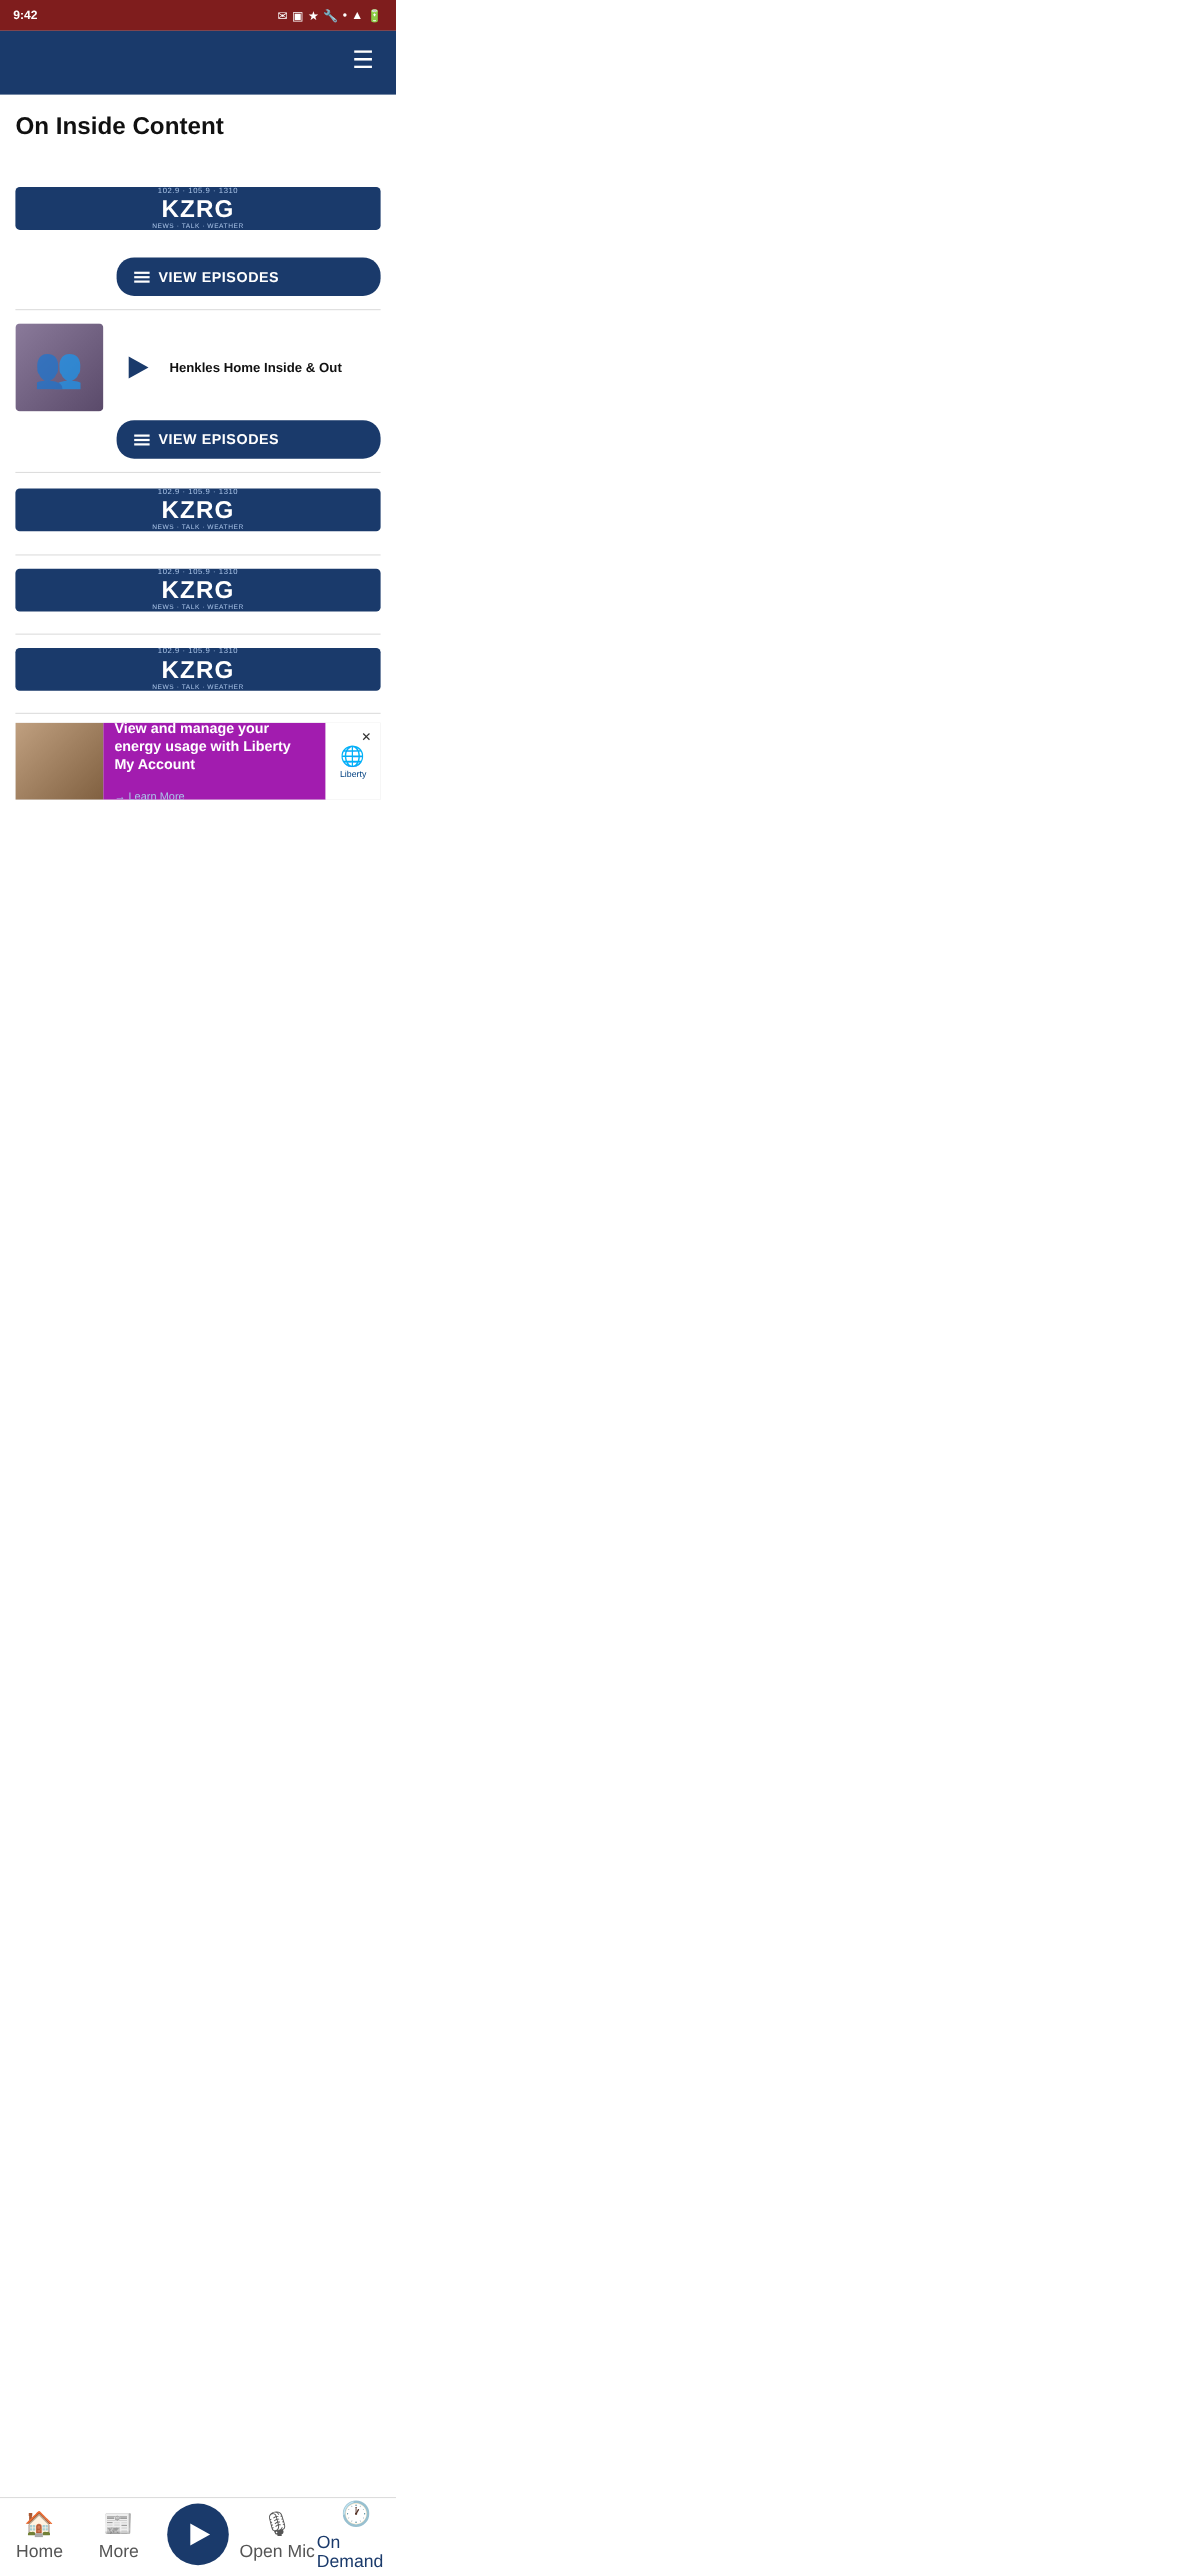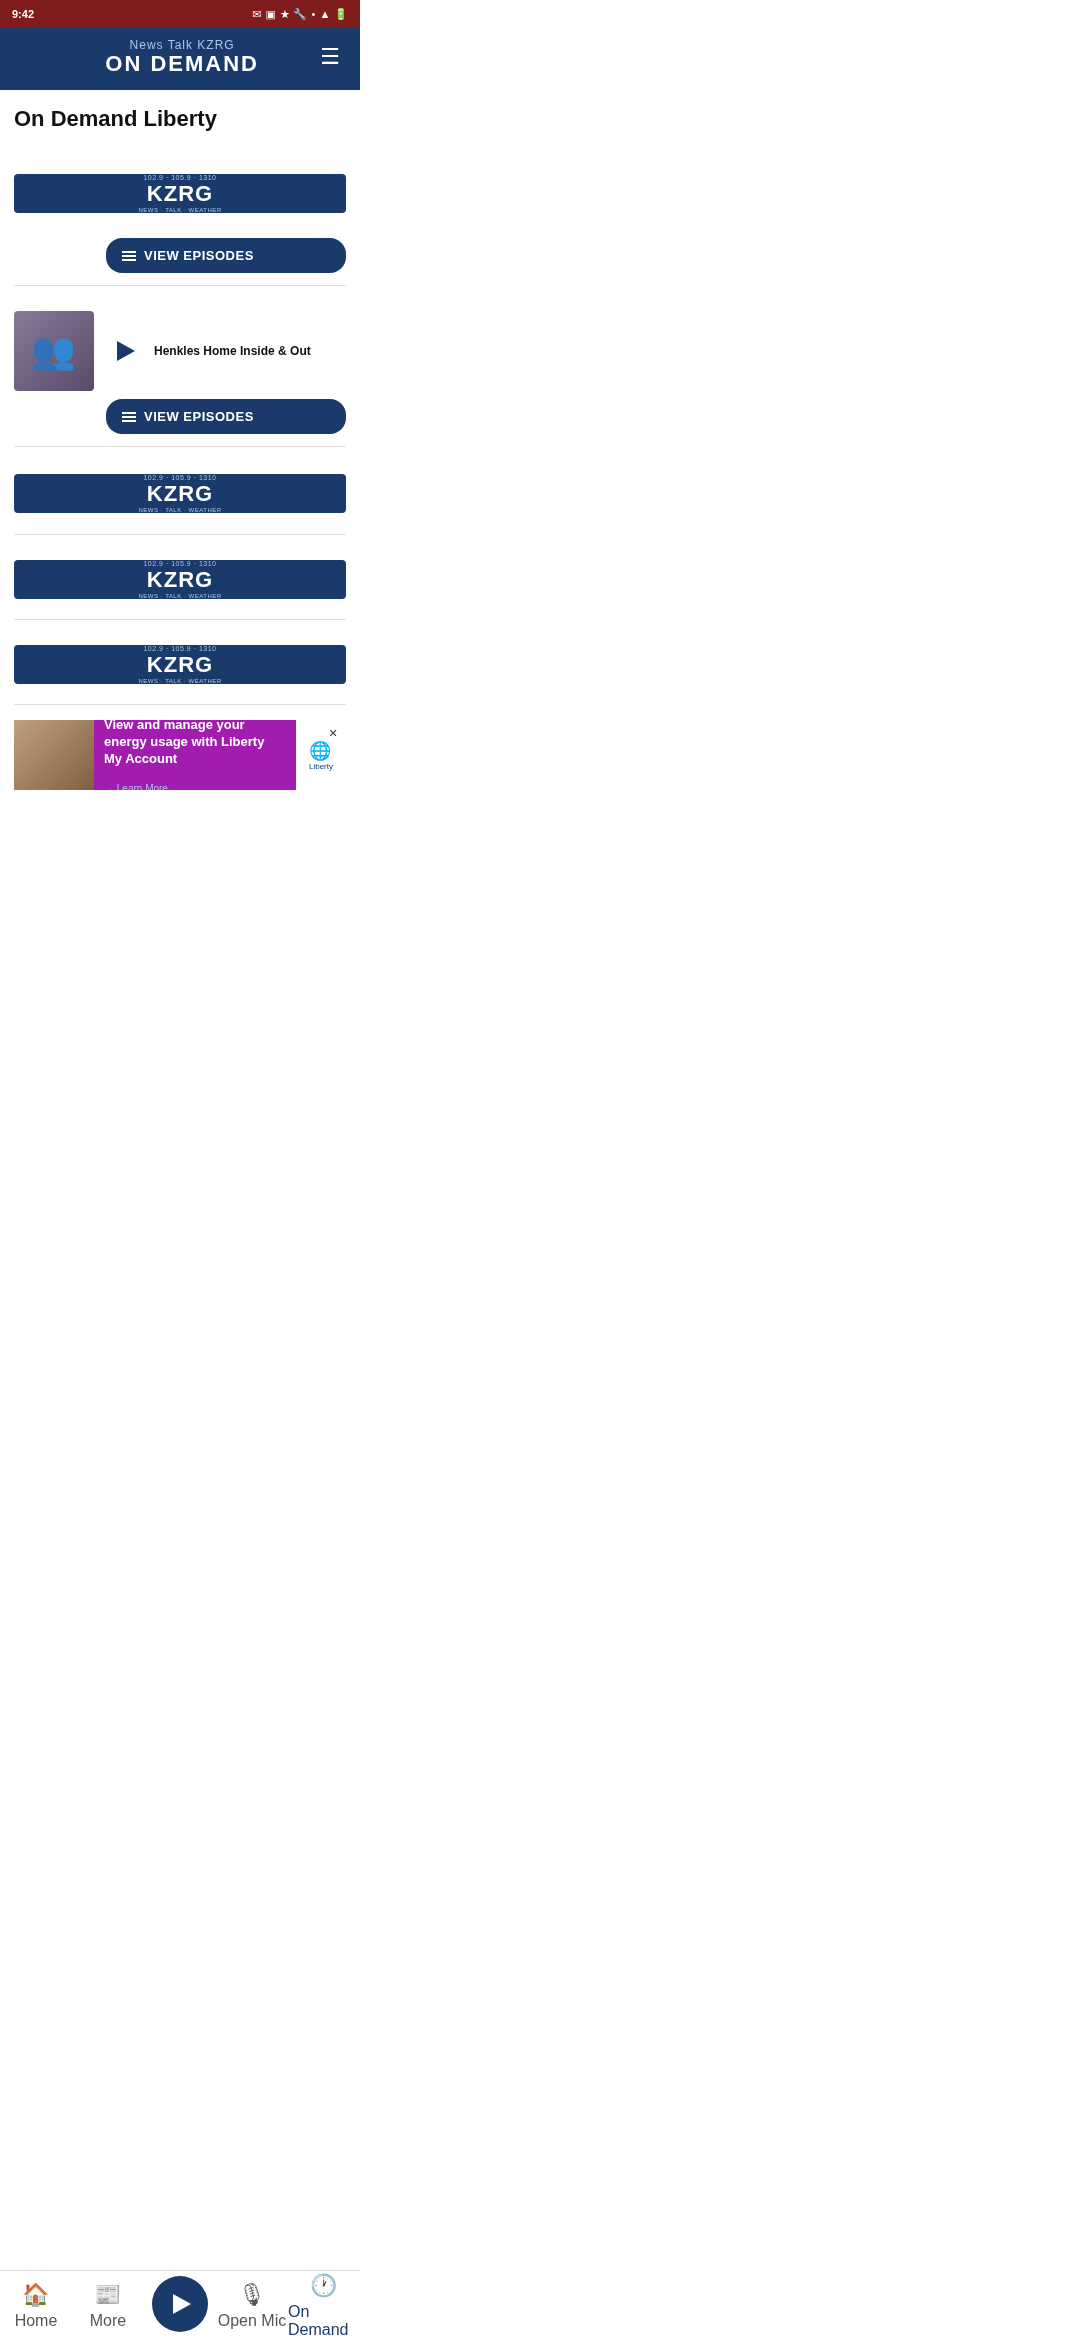--- a/index.html
+++ b/index.html
@@ -67,21 +67,21 @@
       color: #111;
       margin-bottom: 14px;
     }
 
     
     .content-item {
       display: flex;
       flex-direction: column;
       padding: 10px 0 0 0;
       border-bottom: 1px solid #ddd;
-      margin-bottom: 15px;
+      margin-bottom: 2px;
     }
     .item-row {
       display: flex;
       align-items: center;
       gap: 12px;
       margin-bottom: 8px;
     }
     .item-thumb {
       width: 80px;
       height: 80px;
@@ -337,29 +337,25 @@
     <span>★</span>
     <span>🔧</span>
     <span>•</span>
     <span>▲</span>
     <span>🔋</span>
   </span>
 </div>
 
 <div class="header">
   <div style="width:32px"></div>
-  <div class="header-titles">
-    <div class="header-subtitle">News Talk KZRG</div>
-    <div class="header-title">ON DEMAND</div>
-  </div>
   <div class="menu-icon">☰</div>
 </div>
 
 <div class="page-content">
-  <div class="section-title">On Demand Liberty</div>
+  <div class="section-title">On Inside Content</div>
 
   <div class="content-item">
     <div class="item-row">
       <div class="item-thumb thumb-kzrg">
         <div class="thumb-kzrg">
           <span class="kzrg-freq">102.9 · 105.9 · 1310</span>
           <span class="kzrg-name">KZRG</span>
           <span class="kzrg-sub">NEWS · TALK · WEATHER</span>
         </div>
       </div>

